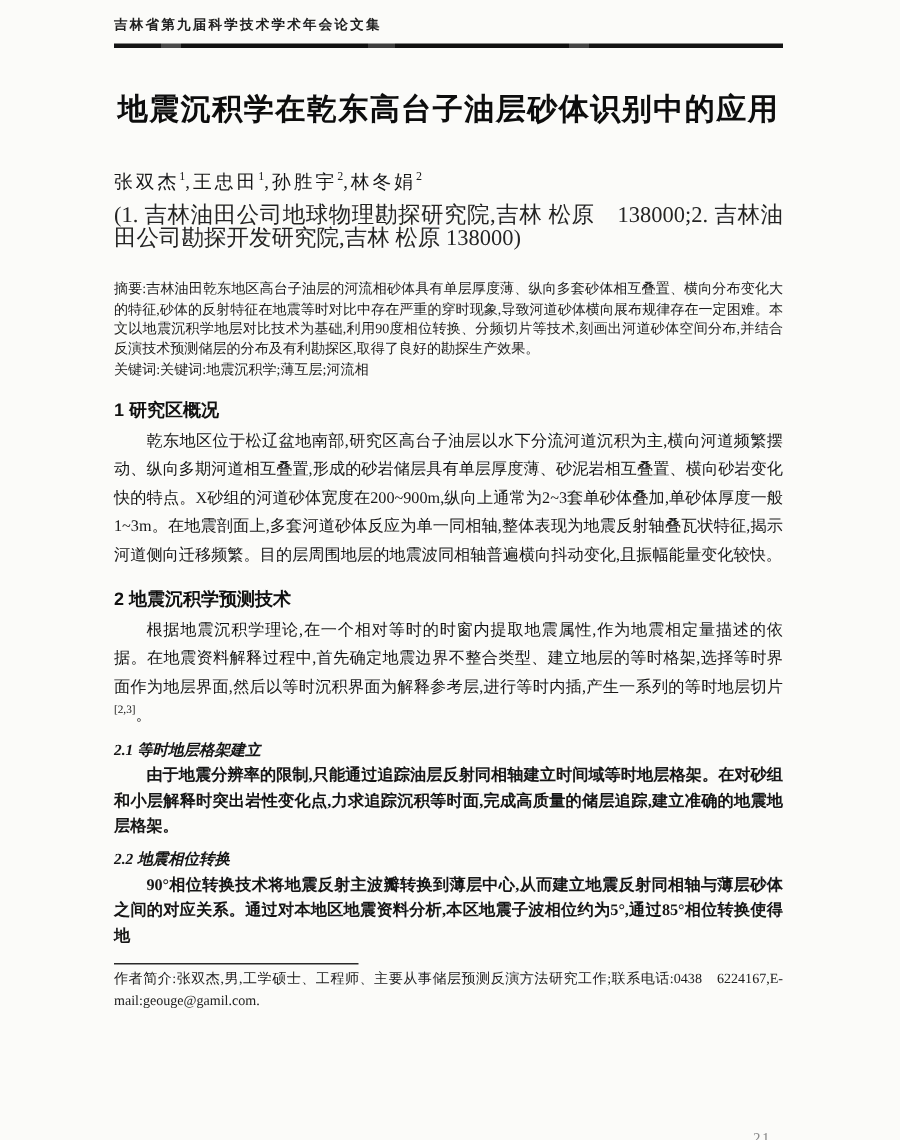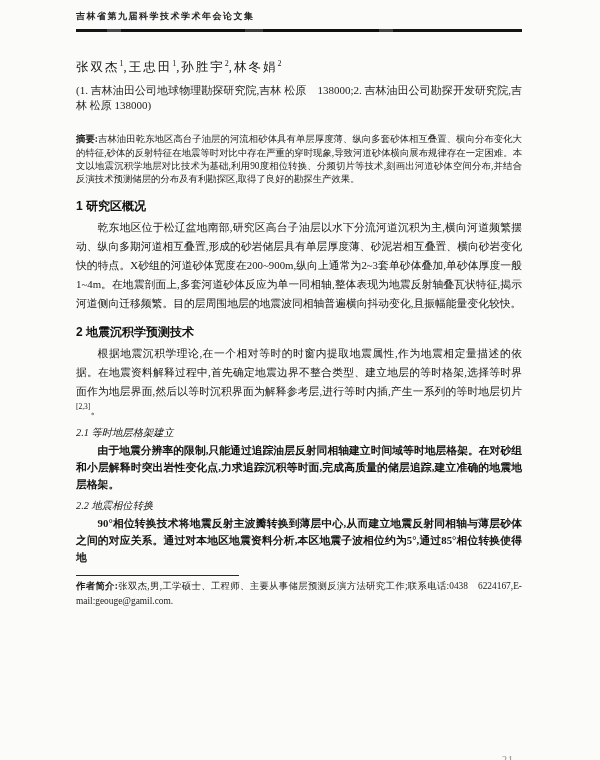--- a/index.html
+++ b/index.html
@@ -22,39 +22,39 @@
 
   .paper-title {
     margin-top:27px; text-align:center;
     font-family:"Liberation Sans", sans-serif;
     font-size:20px; font-weight:bold; letter-spacing:1px; color:#0d0d0d;
   }
 
   .authors { margin-top:27px; font-size:12.5px; letter-spacing:2px; color:#161616; }
   .authors sup { font-size:8px; letter-spacing:0; }
 
-  .affiliation { margin-top:7px; font-size:11px; line-height:14.5px; text-align:justify; color:#242424; }
+  .affiliation { margin-top:7px; font-size:15px; line-height:14.5px; text-align:justify; color:#242424; }
 
   .abstract { margin-top:21px; font-size:9.4px; line-height:13.4px; text-align:justify; color:#1d1d1d; }
-  .abstract .lbl, .keywords .lbl, .bio .lbl { font-weight:bold; }
+  .abstract .lbl, .keywords .lbl, .bio .lbl { font-weight:normal; }
   .keywords { font-size:9.4px; line-height:13.4px; color:#1d1d1d; }
 
   .body-para {
     font-size:10.8px; line-height:19px; text-align:justify;
     text-indent:2em; color:#161616;
   }
   .intro { margin-top:19px; }
   .sec-head {
     margin-top:11px; margin-bottom:3px;
     font-family:Liberation Sans, sans-serif;
     font-size:12px; font-weight:bold; color:#111;
   }
   .subsec-head {
     margin-top:6px; margin-bottom:2px;
-    font-size:10.3px; font-weight:normal; font-style:italic; color:#161616;
+    font-size:10.3px; font-weight:bold; font-style:italic; color:#161616;
   }
   .tight { line-height:17px;font-weight:bold; }
   .ref-sup { font-size:7.5px; vertical-align:super; line-height:0; }
 
   .footnote-sep { width:163px; border-top:1.5px solid #2a2a2a; margin-top:9px; }
   .bio { margin-top:3px; font-size:9.4px; line-height:15px; text-align:justify; color:#202020; }
 
   .page-number {
     position:absolute; right:86px; bottom:-5px;
     font-size:10px; color:#8a8a8a; letter-spacing:1px;
@@ -62,31 +62,33 @@
 </style>
 </head>
 <body>
 
 <div class="page">
   <div class="content">
 
     <div class="running-head">吉林省第九届科学技术学术年会论文集</div>
     <div class="head-rule"></div>
 
+    <div class="paper-title">地震沉积学在乾东高台子油层砂体识别中的应用</div>
 
     <div class="authors"><span>张双杰<sup>1</sup></span>,<span>王忠田<sup>1</sup></span>,<span>孙胜宇<sup>2</sup></span>,<span>林冬娟<sup>2</sup></span></div>
 
     <div class="affiliation">(1. 吉林油田公司地球物理勘探研究院,吉林 松原　138000;2. 吉林油田公司勘探开发研究院,吉林 松原 138000)</div>
 
     <p class="abstract"><span class="lbl">摘要:</span><span>吉林油田乾东地区高台子油层的河流相砂体具有单层厚度薄、纵向多套砂体相互叠置、横向分布变化大的特征,砂体的反射特征在地震等时对比中存在严重的穿时现象,导致河道砂体横向展布规律存在一定困难。本文以地震沉积学地层对比技术为基础,利用90度相位转换、分频切片等技术,刻画出河道砂体空间分布,并结合反演技术预测储层的分布及有利勘探区,取得了良好的勘探生产效果。</span></p>
 
+    <p class="keywords"><span class="lbl">关键词:</span><span>关键词:地震沉积学;薄互层;河流相</span></p>
 
 
     <div class="sec-head">1 研究区概况</div>
-    <p class="body-para">乾东地区位于松辽盆地南部,研究区高台子油层以水下分流河道沉积为主,横向河道频繁摆动、纵向多期河道相互叠置,形成的砂岩储层具有单层厚度薄、砂泥岩相互叠置、横向砂岩变化快的特点。X砂组的河道砂体宽度在200~900m,纵向上通常为2~3套单砂体叠加,单砂体厚度一般1~4m。在地震剖面上,多套河道砂体反应为单一同相轴,整体表现为地震反射轴叠瓦状特征,揭示河道侧向迁移频繁。目的层周围地层的地震波同相轴普遍横向抖动变化,且振幅能量变化较快。</p>
+    <p class="body-para">乾东地区位于松辽盆地南部,研究区高台子油层以水下分流河道沉积为主,横向河道频繁摆动、纵向多期河道相互叠置,形成的砂岩储层具有单层厚度薄、砂泥岩相互叠置、横向砂岩变化快的特点。X砂组的河道砂体宽度在200~900m,纵向上通常为2~3套单砂体叠加,单砂体厚度一般1~3m。在地震剖面上,多套河道砂体反应为单一同相轴,整体表现为地震反射轴叠瓦状特征,揭示河道侧向迁移频繁。目的层周围地层的地震波同相轴普遍横向抖动变化,且振幅能量变化较快。</p>
 
     <div class="sec-head">2 地震沉积学预测技术</div>
     <p class="body-para"><span>根据地震沉积学理论,在一个相对等时的时窗内提取地震属性,作为地震相定量描述的依据。在地震资料解释过程中,首先确定地震边界不整合类型、建立地层的等时格架,选择等时界面作为地层界面,然后以等时沉积界面为解释参考层,进行等时内插,产生一系列的等时地层切片</span><span class="ref-sup">[2,3]</span><span>。</span></p>
 
     <div class="subsec-head">2.1 等时地层格架建立</div>
     <p class="body-para tight">由于地震分辨率的限制,只能通过追踪油层反射同相轴建立时间域等时地层格架。在对砂组和小层解释时突出岩性变化点,力求追踪沉积等时面,完成高质量的储层追踪,建立准确的地震地层格架。</p>
 
     <div class="subsec-head">2.2 地震相位转换</div>
     <p class="body-para tight">90°相位转换技术将地震反射主波瓣转换到薄层中心,从而建立地震反射同相轴与薄层砂体之间的对应关系。通过对本地区地震资料分析,本区地震子波相位约为5°,通过85°相位转换使得地</p>
 

